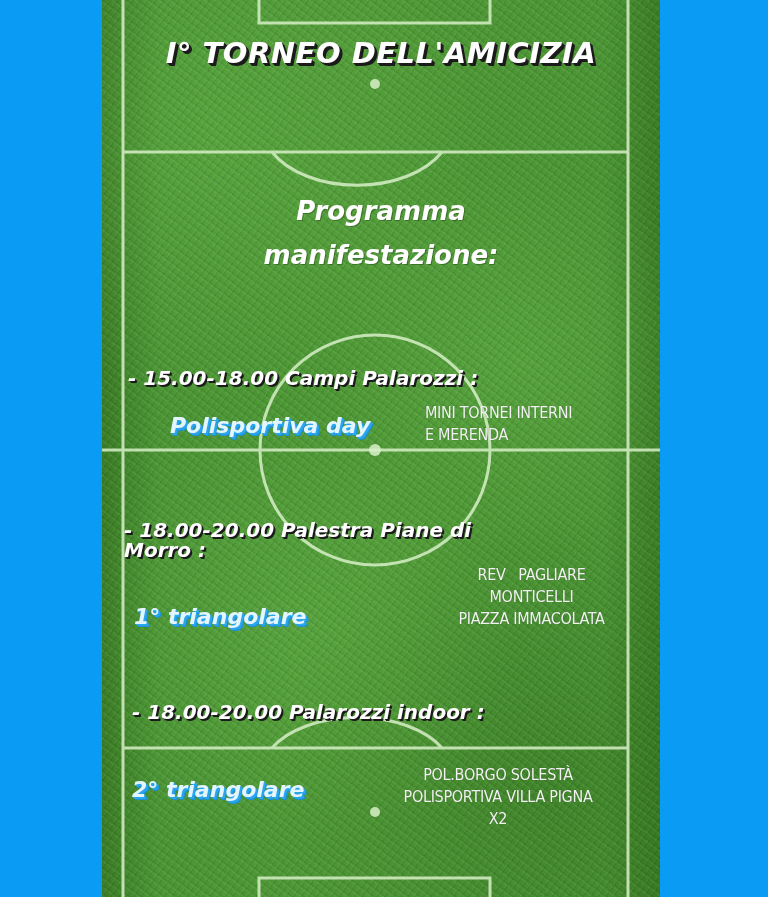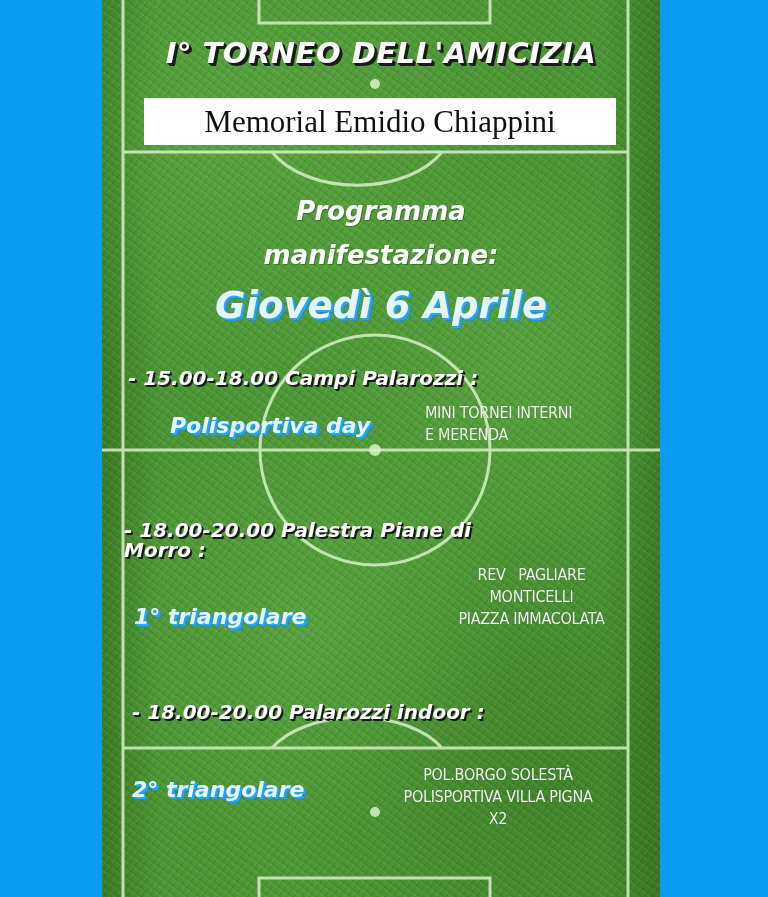--- a/index.html
+++ b/index.html
@@ -101,28 +101,24 @@
     </g>
     <g fill="#d8f0c8" opacity="0.85">
       <circle cx="273" cy="450" r="6"></circle>
       <circle cx="273" cy="84" r="5"></circle>
       <circle cx="273" cy="812" r="5"></circle>
     </g>
   </svg>
 
   <div class="title">I° TORNEO DELL'AMICIZIA</div>
 
-  <div class="memorial-box">
-    <span>Memorial Emidio Chiappini</span>
-  </div>
 
   <div class="prog" style="top:240px;">manifestazione:</div>
   <div class="prog" style="top:196px;">Programma</div>
 
-  <div class="date">Giovedì 6 Aprile</div>
 
   <div class="slot" style="left:26px; top:366px;">- 15.00-18.00 Campi Palarozzi :</div>
   <div class="label-blue" style="left:24px; top:413px;padding-left:44px;">Polisportiva day</div>
   <div class="teams" style="left:323px; top:402px;">
     <div>MINI TORNEI INTERNI</div>
     <div>E MERENDA</div>
   </div>
 
   <div class="slot" style="left:22px; top:518px;">- 18.00-20.00 Palestra Piane di</div>
   <div class="slot" style="left:22px; top:538px;">Morro :</div>

